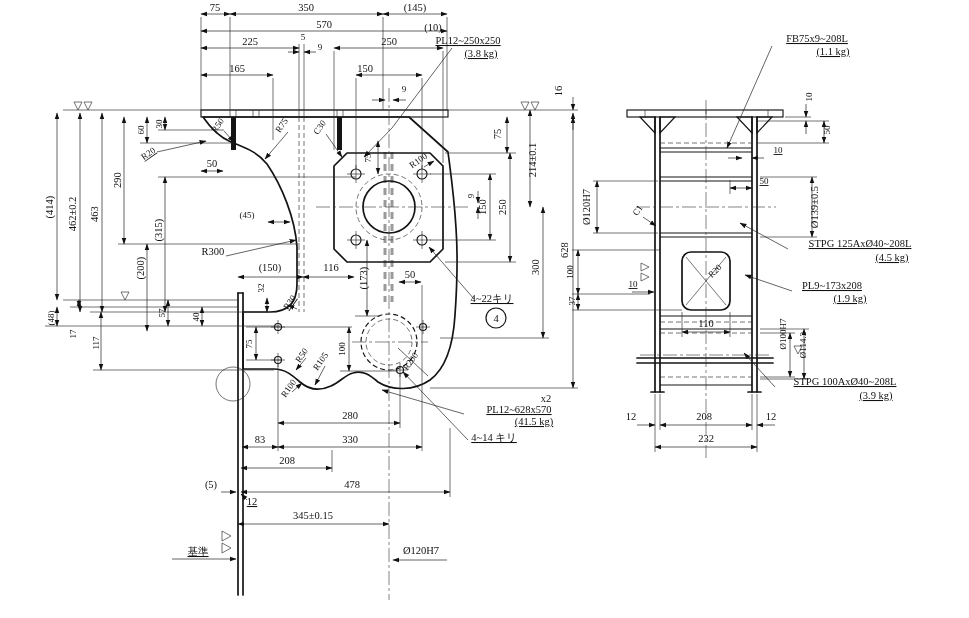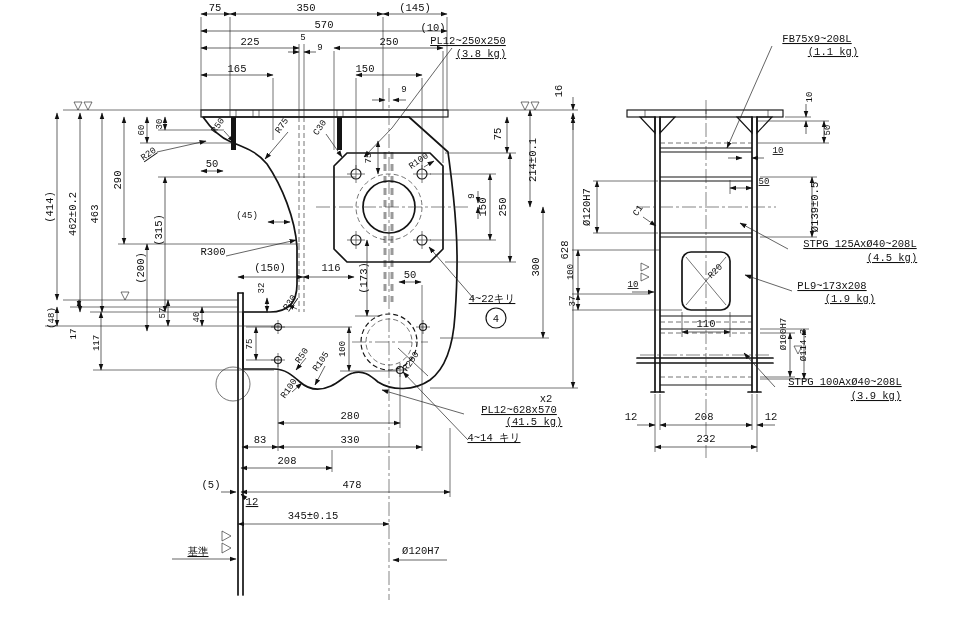--- a/index.html
+++ b/index.html
@@ -1,17 +1,17 @@
 <!DOCTYPE html>
 <html><head>
 <meta charset="utf-8">
 <style>
   html,body{margin:0;padding:0;background:#fff;}
   #page{width:969px;height:618px;background:#ffffff;position:relative;overflow:hidden;
-        font-family:Liberation Mono, monospace;}
+        font-family:Liberation Serif, serif;}
   svg{display:block}
   .thick{stroke:#141414;stroke-width:1.7;fill:none;stroke-linejoin:round;stroke-linecap:round}
   .med{stroke:#141414;stroke-width:1.15;fill:none}
   .thin{stroke:#2a2a2a;stroke-width:.65;fill:none}
   .dim{stroke:#222;stroke-width:.7;fill:none}
   .dash{stroke-dasharray:5 3}
   .cl{stroke:#333;stroke-width:.6;fill:none;stroke-dasharray:14 3 3 3}
   .hid{stroke:#9a9a9a;stroke-width:3;fill:none;stroke-dasharray:7 5}
   .fillb{fill:#141414;stroke:none}
   text{fill:#111;font-size:10.5px;}

